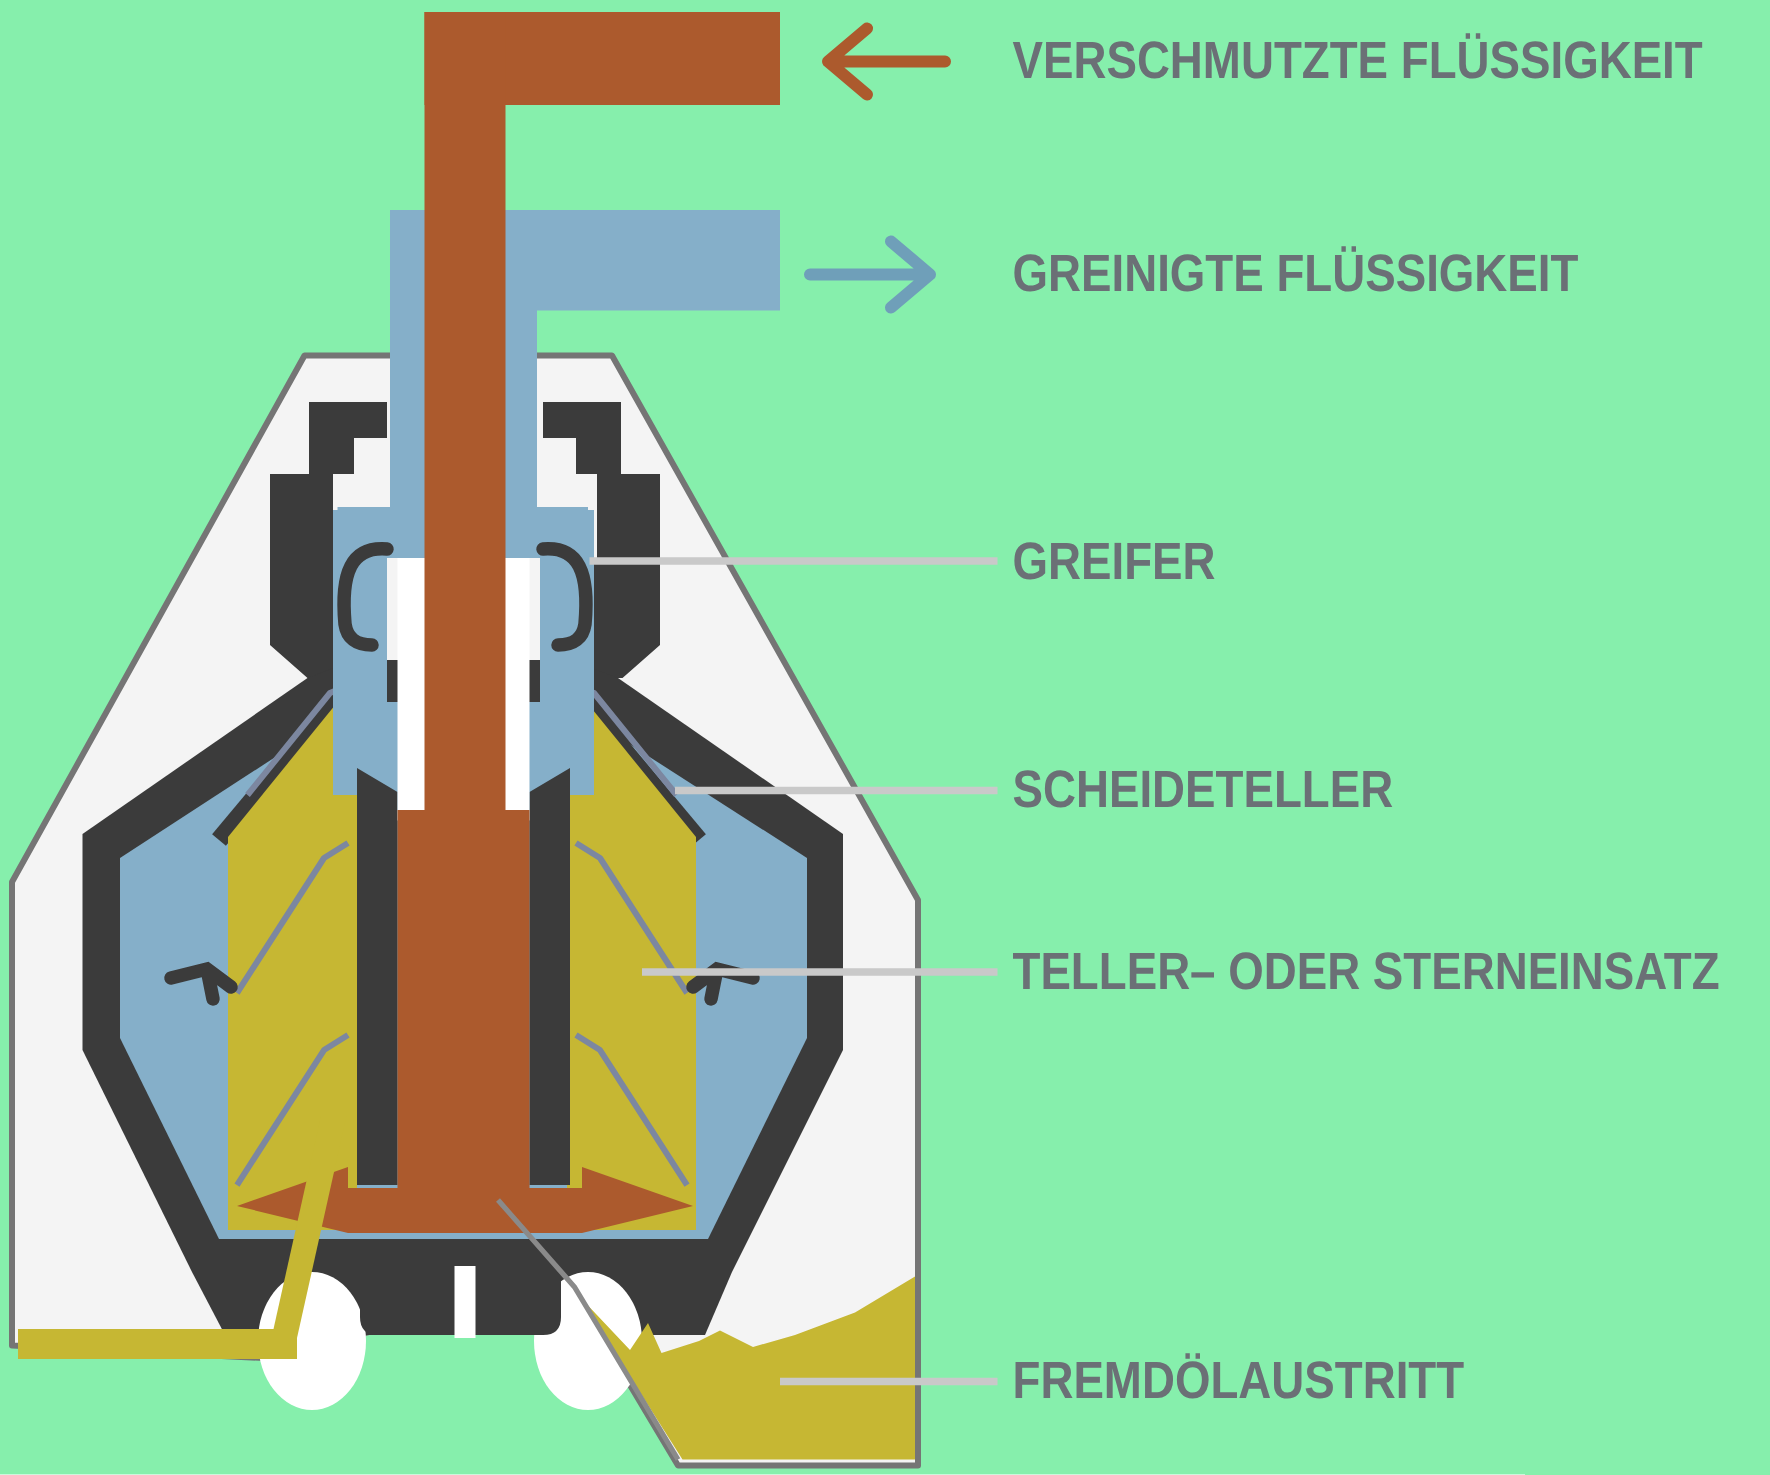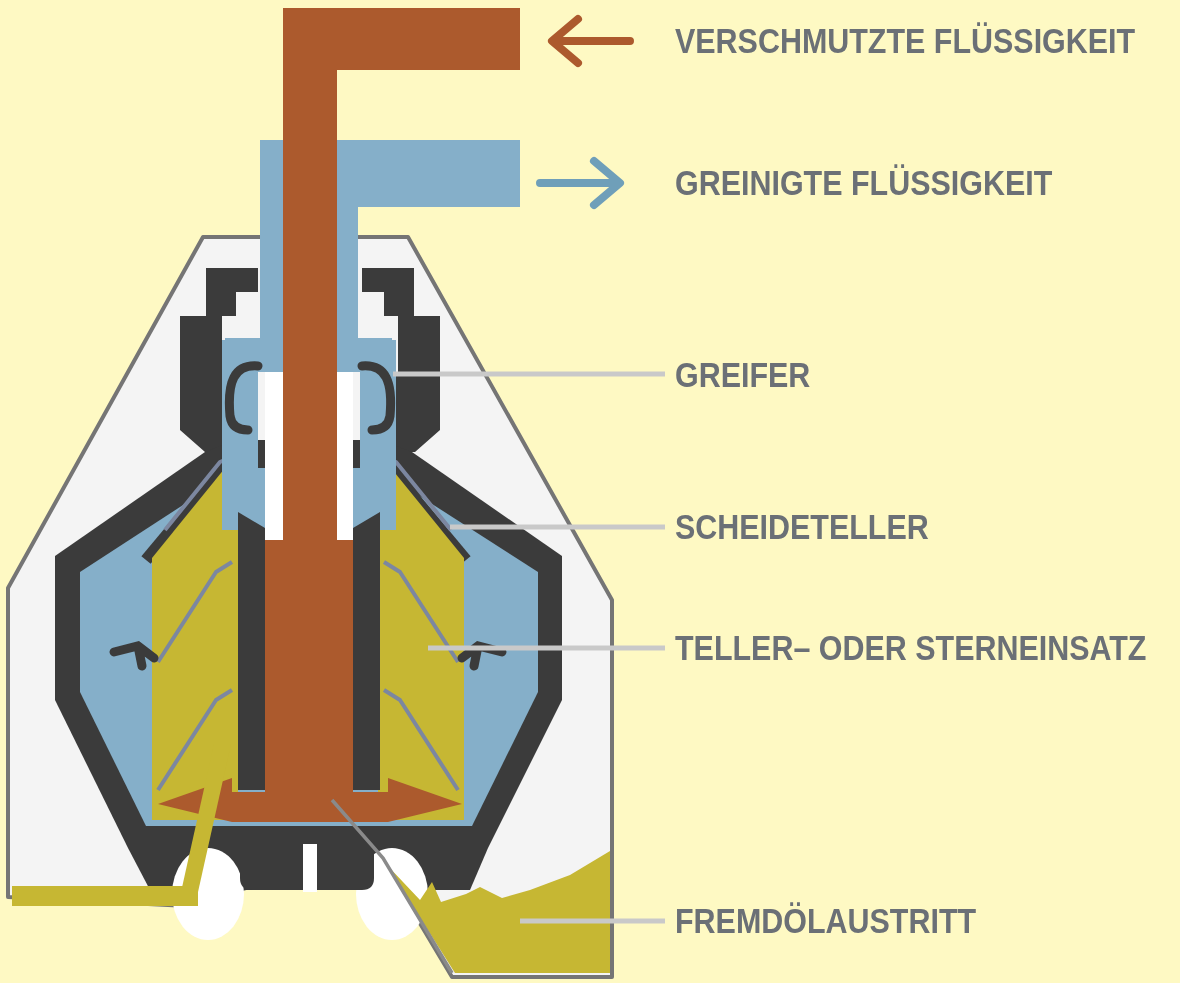--- a/index.html
+++ b/index.html
@@ -1,16 +1,16 @@
 <!DOCTYPE html>
 <html style="--dirty-liquid: #AC5A2D; --clean-liquid: #85AFC9; --arrow-clean: #6F9FB9; --oil: #C6B733; --machine-dark: #3B3B3B; --shell-fill: #F4F4F4; --shell-outline: #757575; --funnel-line: #8A8A8A; --leader-line: #C9C9C9; --hatch-line: #7C87A0; --label-text: #6B7076; --background: #FFFFFF;"><head>
 <meta charset="utf-8">
 <style>
   html,body{margin:0;padding:0;background:#ffffff;}
-  .stage{position:relative;width:1180px;height:983px;background:#fef9c3;overflow:hidden;
+  .stage{position:relative;width:1180px;height:983px;background:#86efac;overflow:hidden;
          font-family:"Liberation Sans","DejaVu Sans",sans-serif;}
   .stage svg{position:absolute;left:0;top:0;}
   .diagram-label{position:absolute;left:675px;transform:translateY(-50%) scaleX(0.87);
          transform-origin:left center;white-space:nowrap;
          font-size:35px;font-weight:bold;letter-spacing:0px;color:var(--label-text,#6B7076);}
 </style>
 </head>
 <body>
 
 <div class="stage">

